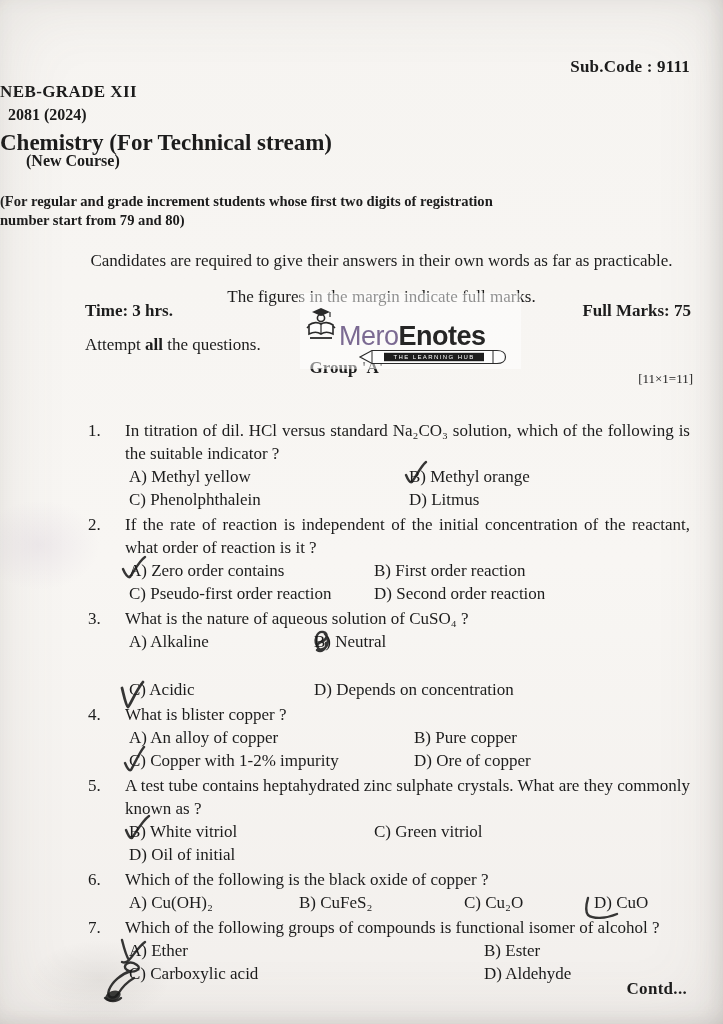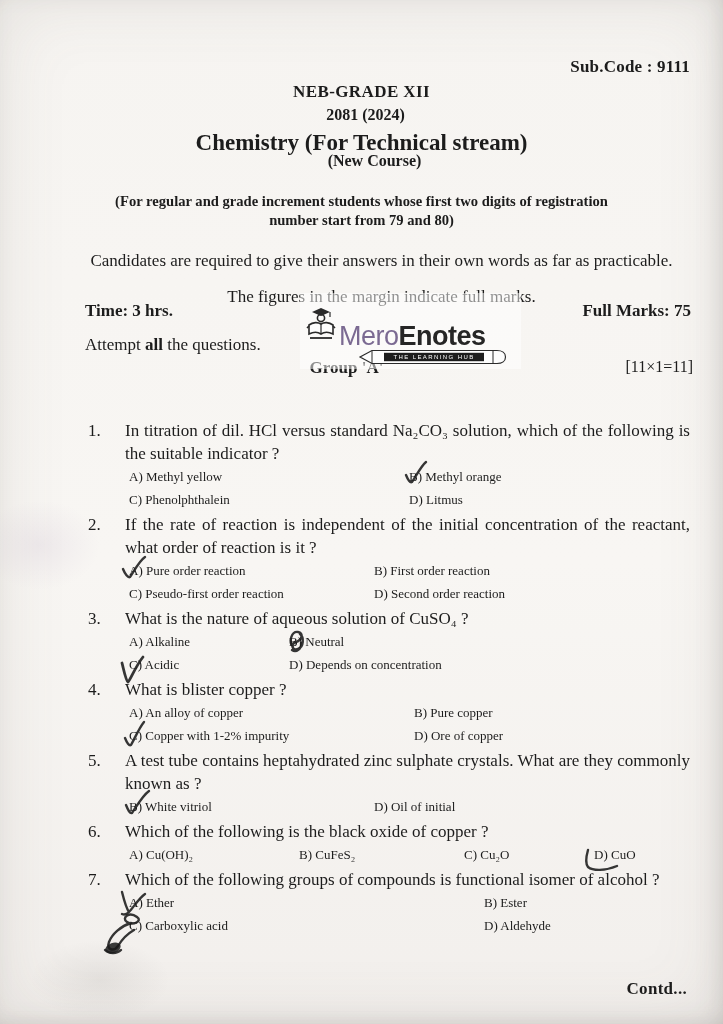--- a/index.html
+++ b/index.html
@@ -15,62 +15,62 @@
   }
   .page::before{
     content:'';position:absolute;inset:0;pointer-events:none;z-index:5;
     box-shadow:inset 0 0 70px rgba(95,90,84,.12), inset -14px 0 30px -16px rgba(95,90,84,.20), inset 0 -10px 25px -12px rgba(95,90,84,.18);
   }
   .smudge{position:absolute;pointer-events:none;z-index:0;border-radius:50%;}
   .smudge1{left:-20px;top:500px;width:120px;height:90px;background:radial-gradient(closest-side,rgba(150,120,165,.10),transparent);}
   .smudge2{left:30px;top:940px;width:140px;height:80px;background:radial-gradient(closest-side,rgba(60,55,50,.08),transparent);}
 
   .abs{position:absolute;}
-  .ctr{left:0;right:0;text-align:center;}
+  .ctr{left:0;right:0;}
   .bold{font-weight:bold;}
 
   .subcode{top:57px;right:33px;font-size:17px;font-weight:bold;letter-spacing:.2px;}
   .board{top:82px;font-size:17px;font-weight:bold;letter-spacing:.4px;}
   .year{top:106px;font-size:16px;font-weight:bold;padding-left:8px;}
   .subject{top:130px;font-size:23px;font-weight:bold;}
   .course{top:152px;font-size:16px;font-weight:bold;margin-left:26px;}
   .elig{top:192px;font-size:14.6px;font-weight:bold;line-height:19px;}
 
   .notice{top:243px;left:84px;right:44px;font-size:17px;line-height:36px;text-align:center;}
 
   .timerow-left{top:301px;left:85px;font-size:17px;font-weight:bold;}
   .timerow-right{top:301px;right:32px;font-size:17px;font-weight:bold;}
   .attempt{top:335px;left:85px;font-size:17px;}
 
   .grouprow{top:358px;left:0;right:0;}
   .group-label{position:absolute;left:0;right:0;text-align:center;font-size:17px;font-weight:bold;transform:translateX(-15px);}
-  .group-marks{position:absolute;right:30px;top:0;font-size:16px;}
+  .group-marks{position:absolute;right:30px;top:13px;font-size:13px;}
 
   .rewrite{top:391px;left:122px;font-size:17px;}
 
   .contd{top:979px;right:36px;font-size:17px;font-weight:bold;letter-spacing:.3px;}
 
   
   .logo{top:293px;left:300px;width:215px;z-index:1;background:rgba(255,255,255,.5);padding:1px 3px 0;}
   .logo-row{display:flex;align-items:center;}
   .logo-text{font-family:"Liberation Sans","DejaVu Sans",sans-serif;font-size:27px;letter-spacing:-.5px;white-space:nowrap;margin-top:27px;}
   .logo-mero{color:#7b6a92;font-weight:500;}
   .logo-enotes{color:#262626;font-weight:800;}
   .pencil-wrap{margin-left:55px;margin-top:-3px;}
 
   
   .questions{position:absolute;top:419px;left:88px;right:33px;z-index:2;}
   .question{display:grid;grid-template-columns:37px 1fr;margin-bottom:2px;}
   .qnum{font-size:17px;line-height:23px;}
   .qtext{font-size:17px;line-height:23px;text-align:justify;}
   .opts{display:grid;padding-left:4px;}
-  .option{font-size:13px;line-height:23px;position:relative;white-space:nowrap;}
+  .option{font-size:17px;line-height:23px;position:relative;white-space:nowrap;}
   .q1 .opts{grid-template-columns:280px 1fr;}
   .q2 .opts{grid-template-columns:245px 1fr;}
-  .q3 .opts{grid-template-columns:160px 1fr;}
+  .q3 .opts{grid-template-columns:160px 1fr;gap:25px;}
   .q4 .opts{grid-template-columns:285px 1fr;}
   .q5 .opts{grid-template-columns:245px 1fr;}
   .q6 .opts{grid-template-columns:170px 165px 130px 1fr;}
   .q7 .opts{grid-template-columns:355px 1fr;}
 
   .mark{position:absolute;pointer-events:none;z-index:3;}
   .mark path{fill:none;stroke:#1a1a1a;stroke-width:2.4;stroke-linecap:round;stroke-linejoin:round;opacity:.88;}
   .mark .thick{stroke-width:2.8;}
 </style>
 </head>
@@ -149,21 +149,21 @@
 
     <div class="question q2">
       <div class="qnum">2.</div>
       <div class="qbody">
         <div class="qtext">If the rate of reaction is independent of the initial concentration of the reactant, what order of reaction is it ?</div>
         <div class="opts">
           <span class="option">
             <svg class="mark" width="28" height="28" viewBox="0 0 28 28" style="left:-9px;top:-4px;">
               <path d="M3 14 C5 19 8 23 10 22 C13 18 19 6 25 2"></path>
             </svg>
-            <span>A) Pure order reaction</span>
+            <span>A) Zero order contains</span>
           </span>
           <span class="option"><span>B) First order reaction</span></span>
           <span class="option"><span>C) Pseudo-first order reaction</span></span>
           <span class="option"><span>D) Second order reaction</span></span>
         </div>
       </div>
     </div>
 
     <div class="question q3">
       <div class="qnum">3.</div>
@@ -210,20 +210,21 @@
       <div class="qnum">5.</div>
       <div class="qbody">
         <div class="qtext">A test tube contains heptahydrated zinc sulphate crystals. What are they commonly known as ?</div>
         <div class="opts">
           <span class="option">
             <svg class="mark" width="28" height="30" viewBox="0 0 28 30" style="left:-6px;top:-7px;">
               <path d="M3 17 C5 22 7 26 9 25 C12 21 19 8 26 3"></path>
             </svg>
             <span>B) White vitriol</span>
           </span>
+          <span class="option"><span>C) Green vitriol</span></span>
           <span class="option"><span>D) Oil of initial</span></span>
         </div>
       </div>
     </div>
 
     <div class="question q6">
       <div class="qnum">6.</div>
       <div class="qbody">
         <div class="qtext">Which of the following is the black oxide of copper ?</div>
         <div class="opts">

